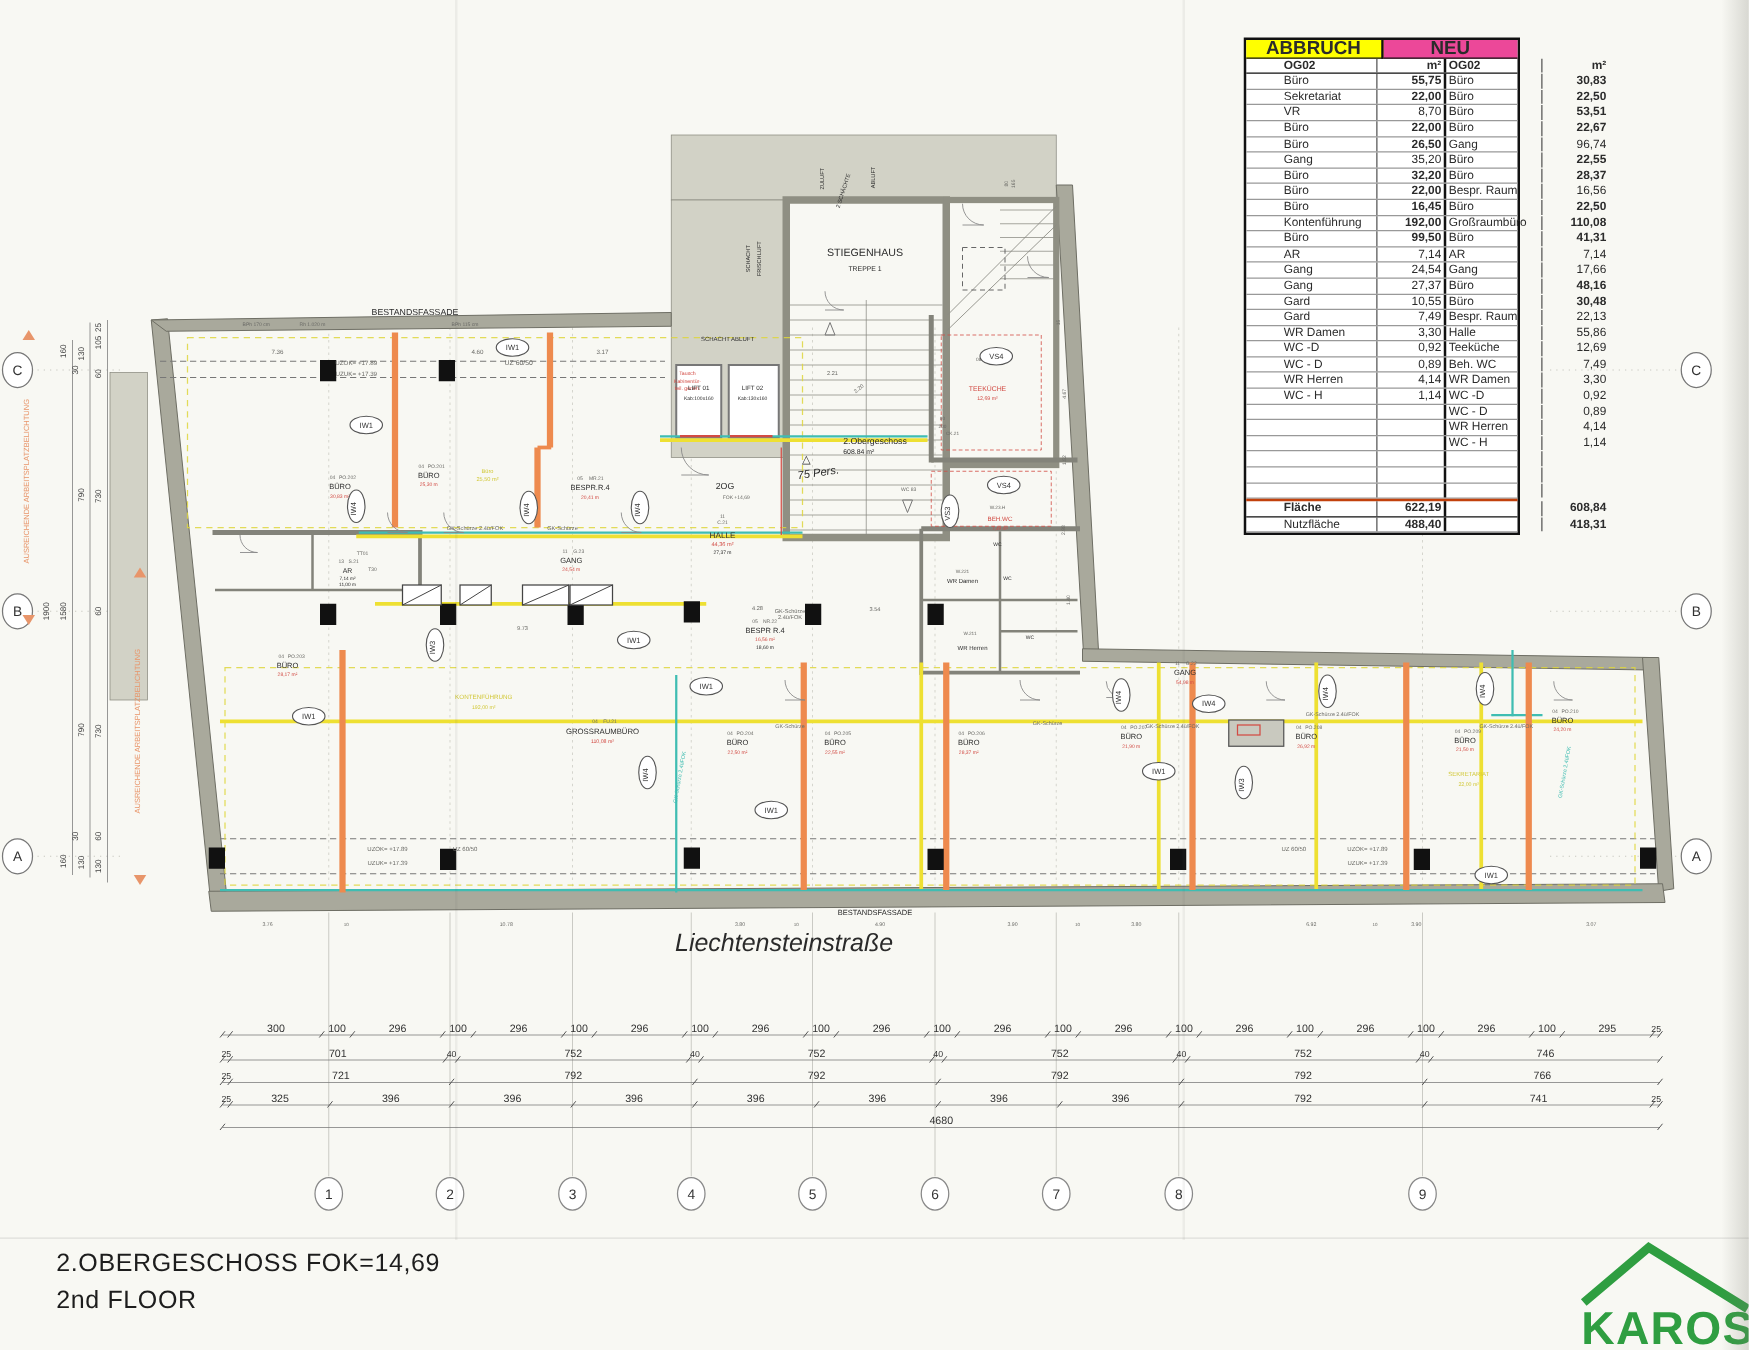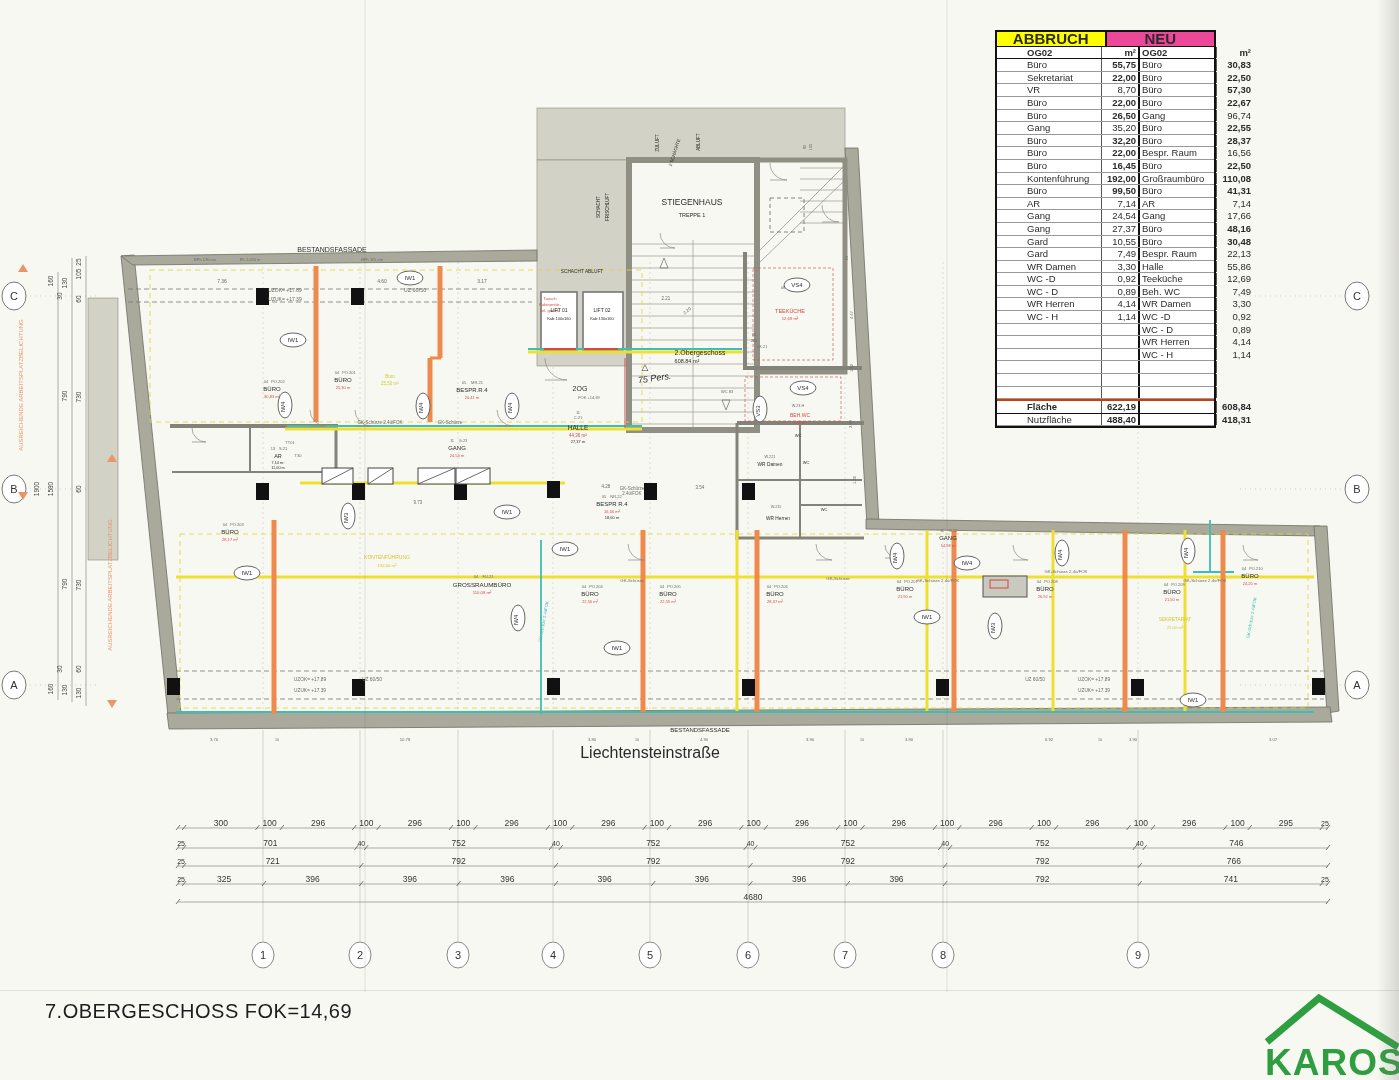--- a/index.html
+++ b/index.html
@@ -15,30 +15,30 @@
     position:absolute;left:995px;top:30px;width:217px;
     border:2px solid #111;background:#fff;
     font-size:9.5px;line-height:11.6px;
   }
   #area-table .hdr{display:flex;font-weight:bold;font-size:15px;}
   #area-table .hdr div{flex:1;text-align:center;border-bottom:1px solid #111;padding:1px 0;}
   #area-table .hdr .abbruch{background:#ffff00;border-right:2px solid #111;}
   #area-table .hdr .neu{background:#ec4899;}
   #area-table .colhdr,#area-table .row{display:flex;padding-left:28px;}
   #area-table .c1,#area-table .c3{flex:0 0 72px;padding:0 2px;border-right:1px solid #555;overflow:hidden;white-space:nowrap;}
-  #area-table .c2,#area-table .c4{flex:0 0 32px;padding:0 2px;text-align:right;}
+  #area-table .c2,#area-table .c4{flex:0 0 32px;padding:0 2px;text-align:right;margin-left:17px;}
   #area-table .c2{border-right:2px solid #111;}
   #area-table .colhdr{border-bottom:1px solid #111;font-weight:bold;}
   #area-table .row{border-bottom:1px solid #999;height:11.6px;}
   #area-table .row.total{border-top:2px solid #c2410c;border-bottom:1px solid #111;font-weight:bold;}
   #area-table .b{font-weight:bold;}
   
   #title-block{position:absolute;left:45px;top:1000px;font-size:20px;color:#1d1d1d;letter-spacing:0.5px;}
   #title-block .l2{margin-top:6px;}
-  #street-label{position:absolute;left:540px;top:744px;width:220px;text-align:center;font-size:16px;color:#2a2a2a;}
+  #street-label{position:absolute;left:540px;top:744px;width:220px;text-align:left;font-size:20px;color:#2a2a2a;font-style:italic;}
   
   #logo{position:absolute;right:0;bottom:0;width:138px;height:100px;overflow:hidden;}
   
   .fold-v{position:absolute;top:0;width:2px;height:992px;background:rgba(90,90,80,0.07);}
   #fold-h{position:absolute;left:0;top:990px;width:1399px;height:1px;background:rgba(90,90,80,0.15);}
   #edge-band{position:absolute;right:0;top:0;width:22px;height:1080px;
      background:linear-gradient(to right, rgba(0,0,0,0), rgba(120,120,110,0.25));}
 </style>
 </head>
 <body>
@@ -623,21 +623,21 @@
       <div class="row">
         <div class="c1">Sekretariat</div>
         <div class="c2 b">22,00</div>
         <div class="c3">Büro</div>
         <div class="c4 b">22,50</div>
       </div>
       <div class="row">
         <div class="c1">VR</div>
         <div class="c2">8,70</div>
         <div class="c3">Büro</div>
-        <div class="c4 b">57,30</div>
+        <div class="c4 b">53,51</div>
       </div>
       <div class="row">
         <div class="c1">Büro</div>
         <div class="c2 b">22,00</div>
         <div class="c3">Büro</div>
         <div class="c4 b">22,67</div>
       </div>
       <div class="row">
         <div class="c1">Büro</div>
         <div class="c2 b">26,50</div>
@@ -785,21 +785,22 @@
       <div class="row">
         <div class="c1">Nutzfläche</div>
         <div class="c2 b">488,40</div>
         <div class="c3"></div>
         <div class="c4 b">418,31</div>
       </div>
     </div>
 </div>
 
 <div id="title-block">
-  <div class="l1">7.OBERGESCHOSS  FOK=14,69</div>
+  <div class="l1">2.OBERGESCHOSS  FOK=14,69</div>
+  <div class="l2">2nd FLOOR</div>
 </div>
 
 <div id="street-label">Liechtensteinstraße</div>
 
 <div id="logo">
   <svg width="138" height="100" viewBox="0 0 138 100">
     <path d="M 6 62 L 58 18 L 137 67" fill="none" stroke="#2f9e41" stroke-width="7" stroke-linejoin="miter"></path>
     <text id="logo-text" x="4" y="95" font-size="37" font-weight="bold" fill="#2f9e41" font-family="Liberation Sans, sans-serif" letter-spacing="1">KAROS</text>
   </svg>
 </div>

